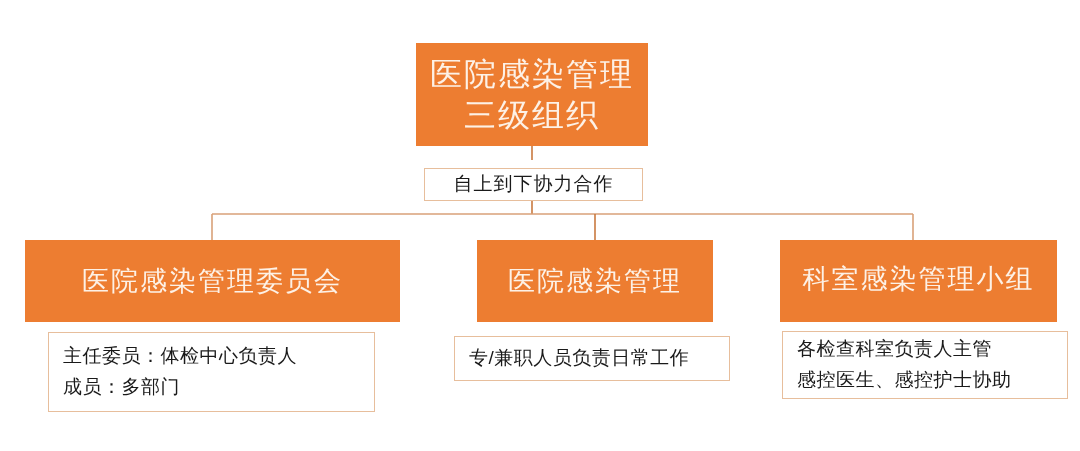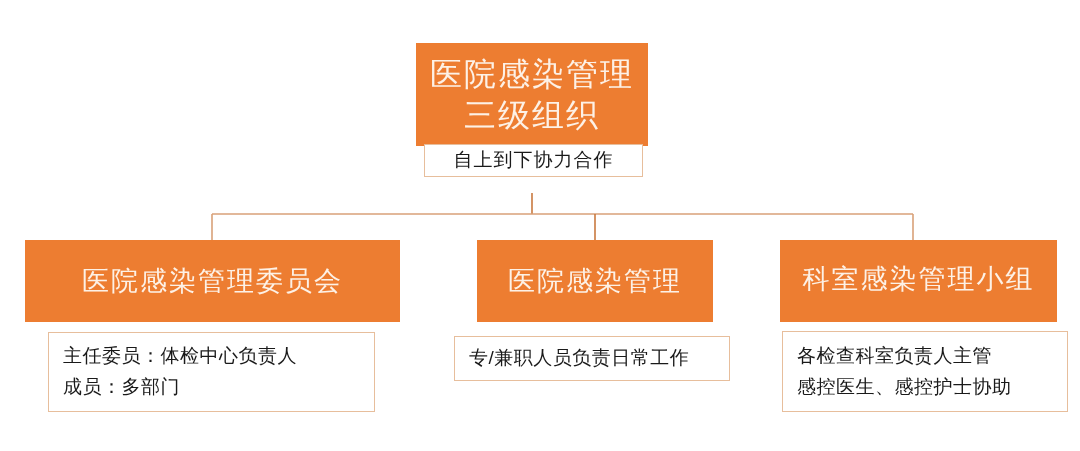--- a/index.html
+++ b/index.html
@@ -67,21 +67,21 @@
     height: 103px;
   }
   #node-root .node-title {
     font-size: 32px;
     letter-spacing: 2px;
   }
 
   
   #node-cooperation {
     left: 424px;
-    top: 144px;
+    top: 168px;
     width: 219px;
     height: 33px;
   }
   #node-cooperation .node-title {
     font-size: 19px;
     letter-spacing: 1px;
   }
 
   
   .branch-header {
@@ -104,21 +104,21 @@
   .branch-detail .detail-text {
     font-size: 19px;
     line-height: 1.62;
     text-align: left;
     white-space: pre-line;
     letter-spacing: 0.5px;
   }
 
   #branch-detail-0 { left: 48px;  top: 332px; width: 327px; height: 80px; }
   #branch-detail-1 { left: 454px; top: 336px; width: 276px; height: 45px; }
-  #branch-detail-2 { left: 782px; top: 331px; width: 286px; height: 81px; }
+  #branch-detail-2 { left: 782px; top: 331px; width: 286px; height: 68px; }
 </style>
 </head>
 <body>
 
 <div id="diagram-root">
 
   <svg id="connector-layer" width="1080" height="451" viewBox="0 0 1080 451" xmlns="http://www.w3.org/2000/svg">
 
     <line x1="532" y1="146" x2="532" y2="160" stroke="#C9793F" stroke-width="1.6"></line>
 

